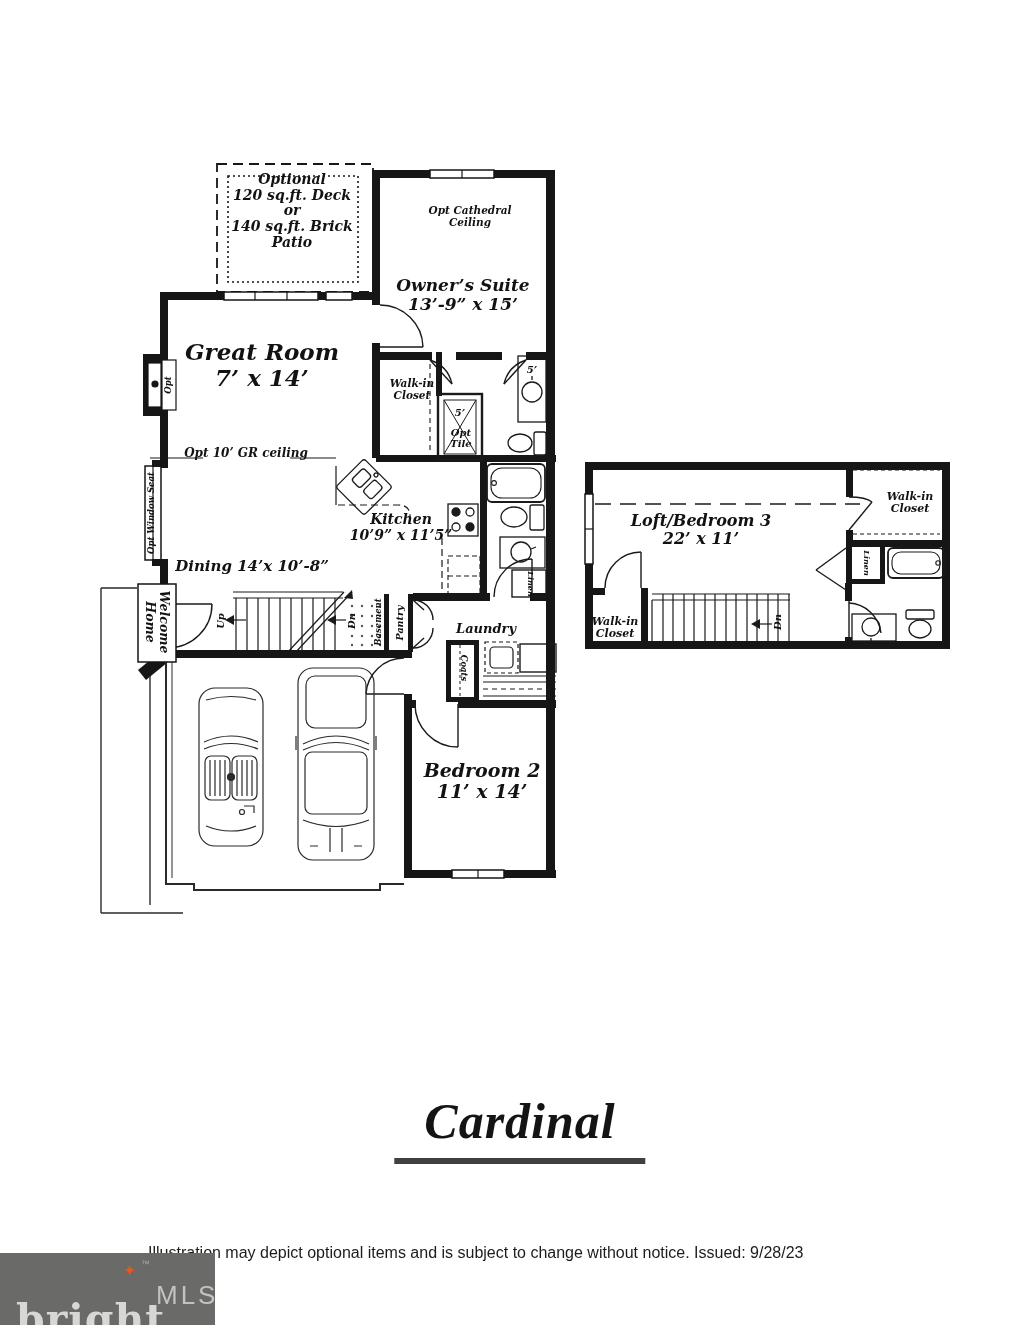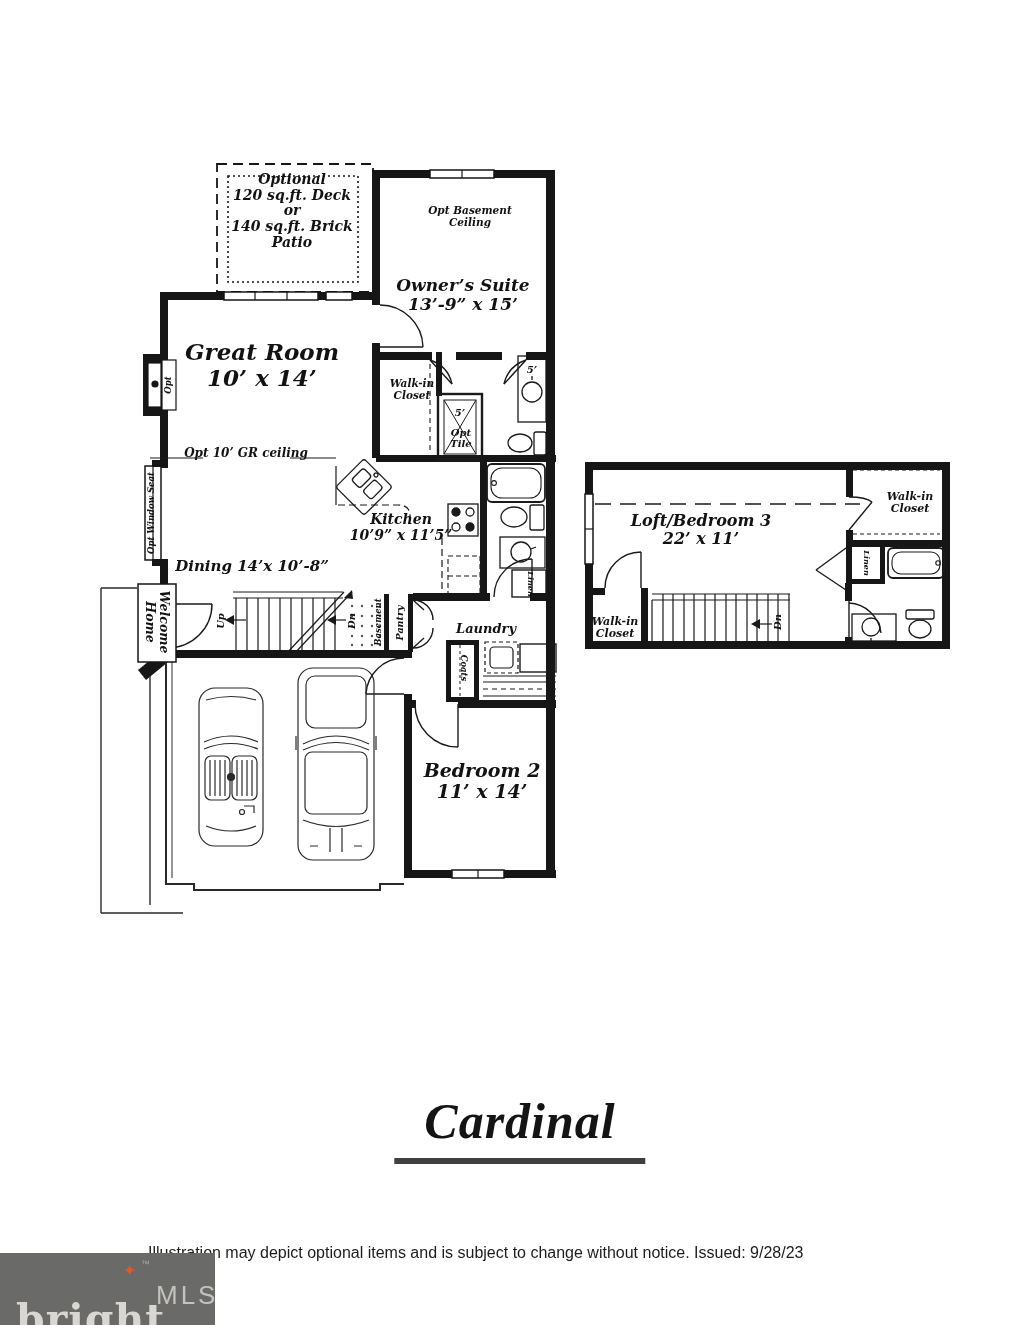--- a/index.html
+++ b/index.html
@@ -390,32 +390,32 @@
 
 <div class="lbl" style="left:292px;top:211px;font-size:14px;">
   <div>Optional</div>
   <div>120 sq.ft. Deck</div>
   <div>or</div>
   <div>140 sq.ft. Brick</div>
   <div>Patio</div>
 </div>
 
 <div class="lbl" style="left:470px;top:217px;font-size:10.5px;">
-  <div>Opt Basement</div>
+  <div>Opt Cathedral</div>
   <div>Ceiling</div>
 </div>
 
 <div class="lbl" style="left:463px;top:270px;font-size:17px;margin-top:25px;">
   <div>Owner’s Suite</div>
   <div>13’-9” x 15’</div>
 </div>
 
 <div class="lbl" style="left:262px;top:365px;font-size:23px;">
   <div>Great Room</div>
-  <div>10’ x 14’</div>
+  <div>7’ x 14’</div>
 </div>
 
 <div class="lbl" style="left:246px;top:454px;font-size:12px;">Opt 10’ GR ceiling</div>
 
 <div class="lbl" style="left:412px;top:390px;font-size:10.5px;">
   <div>Walk-in</div>
   <div>Closet</div>
 </div>
 
 <div class="lbl" style="left:460px;top:413px;font-size:10px;">5’</div>

